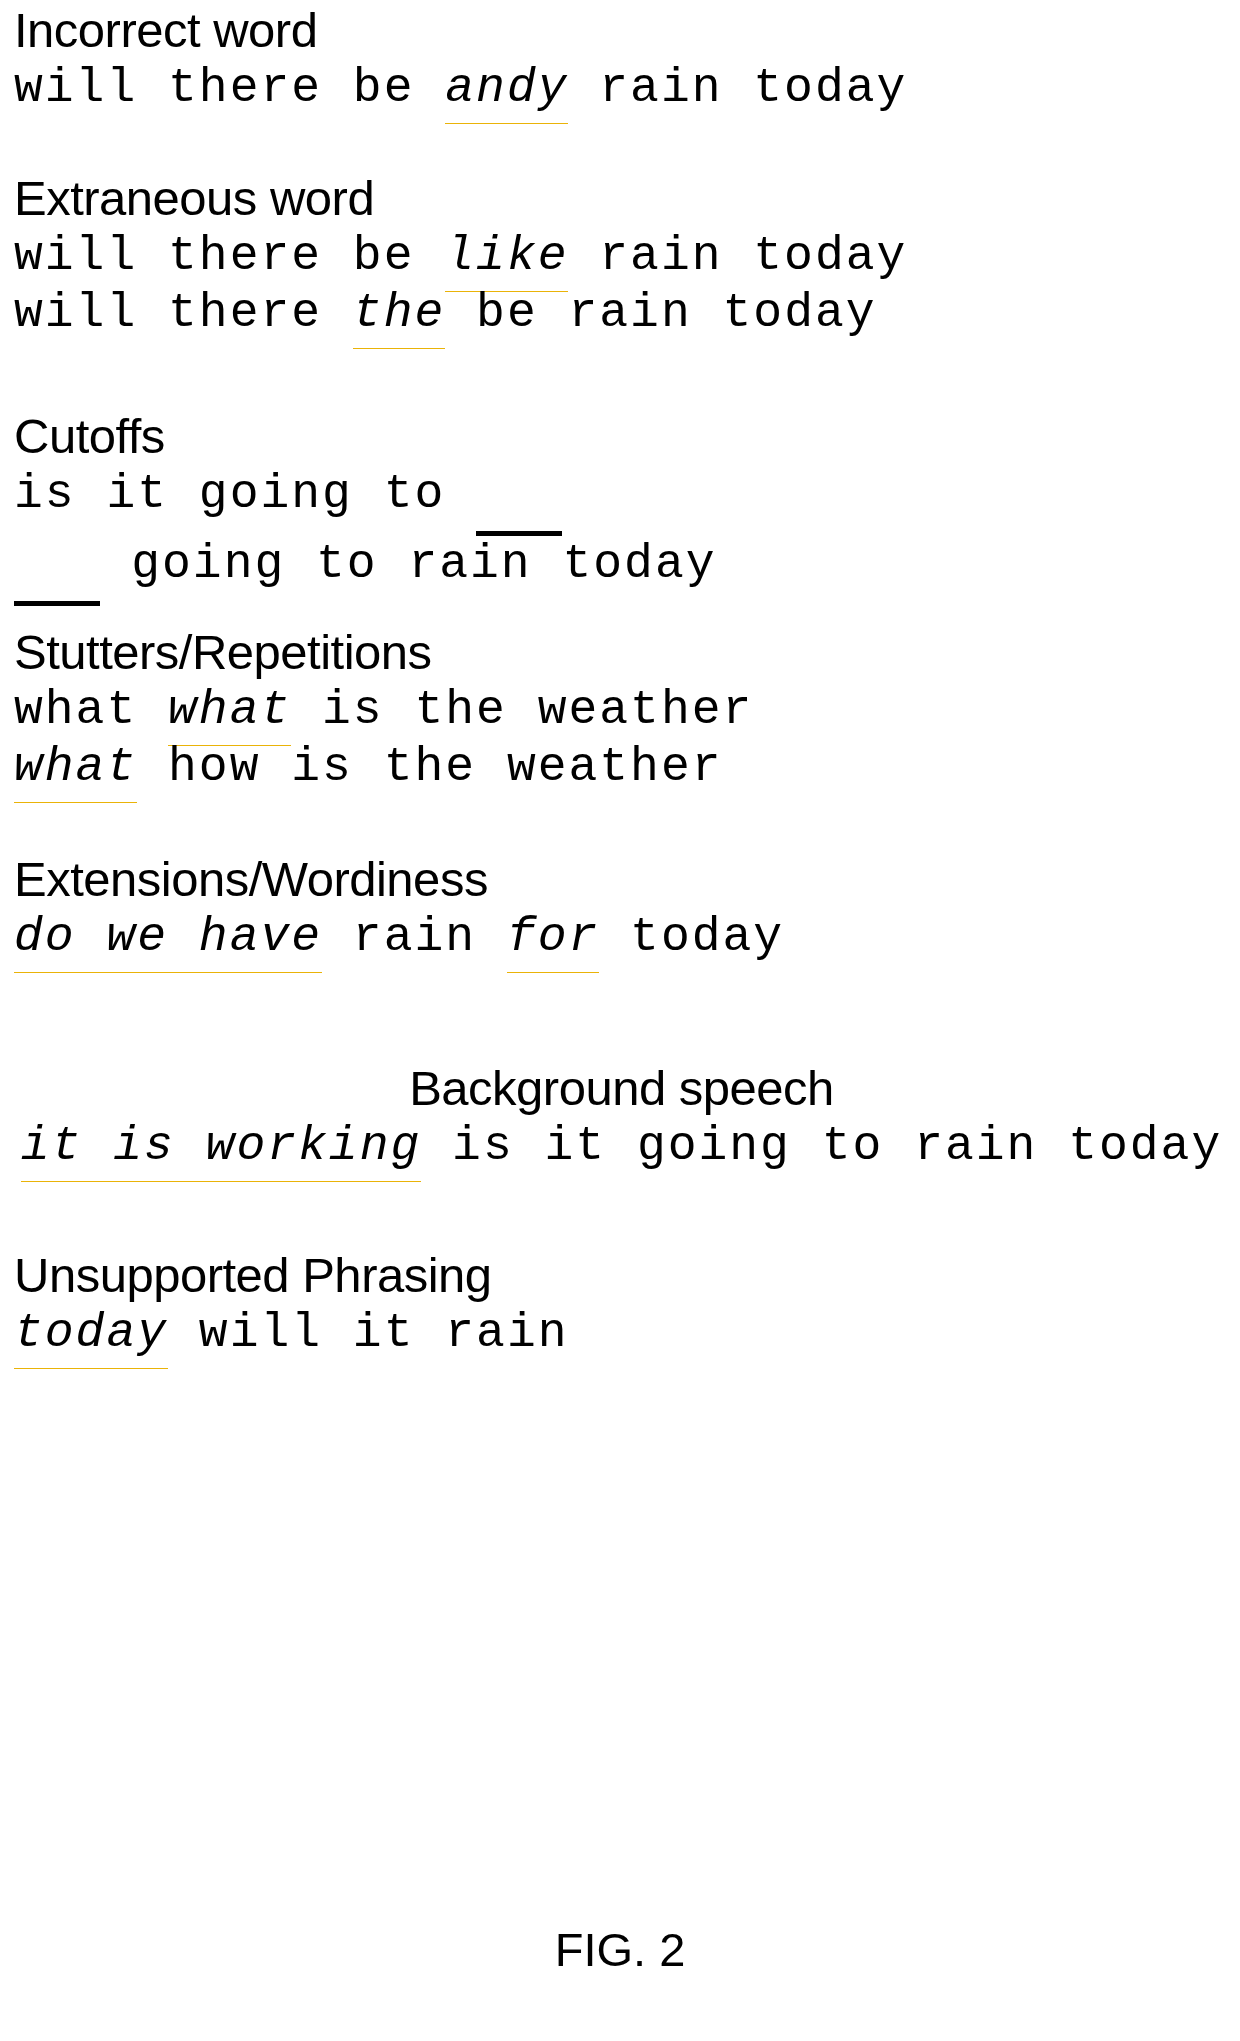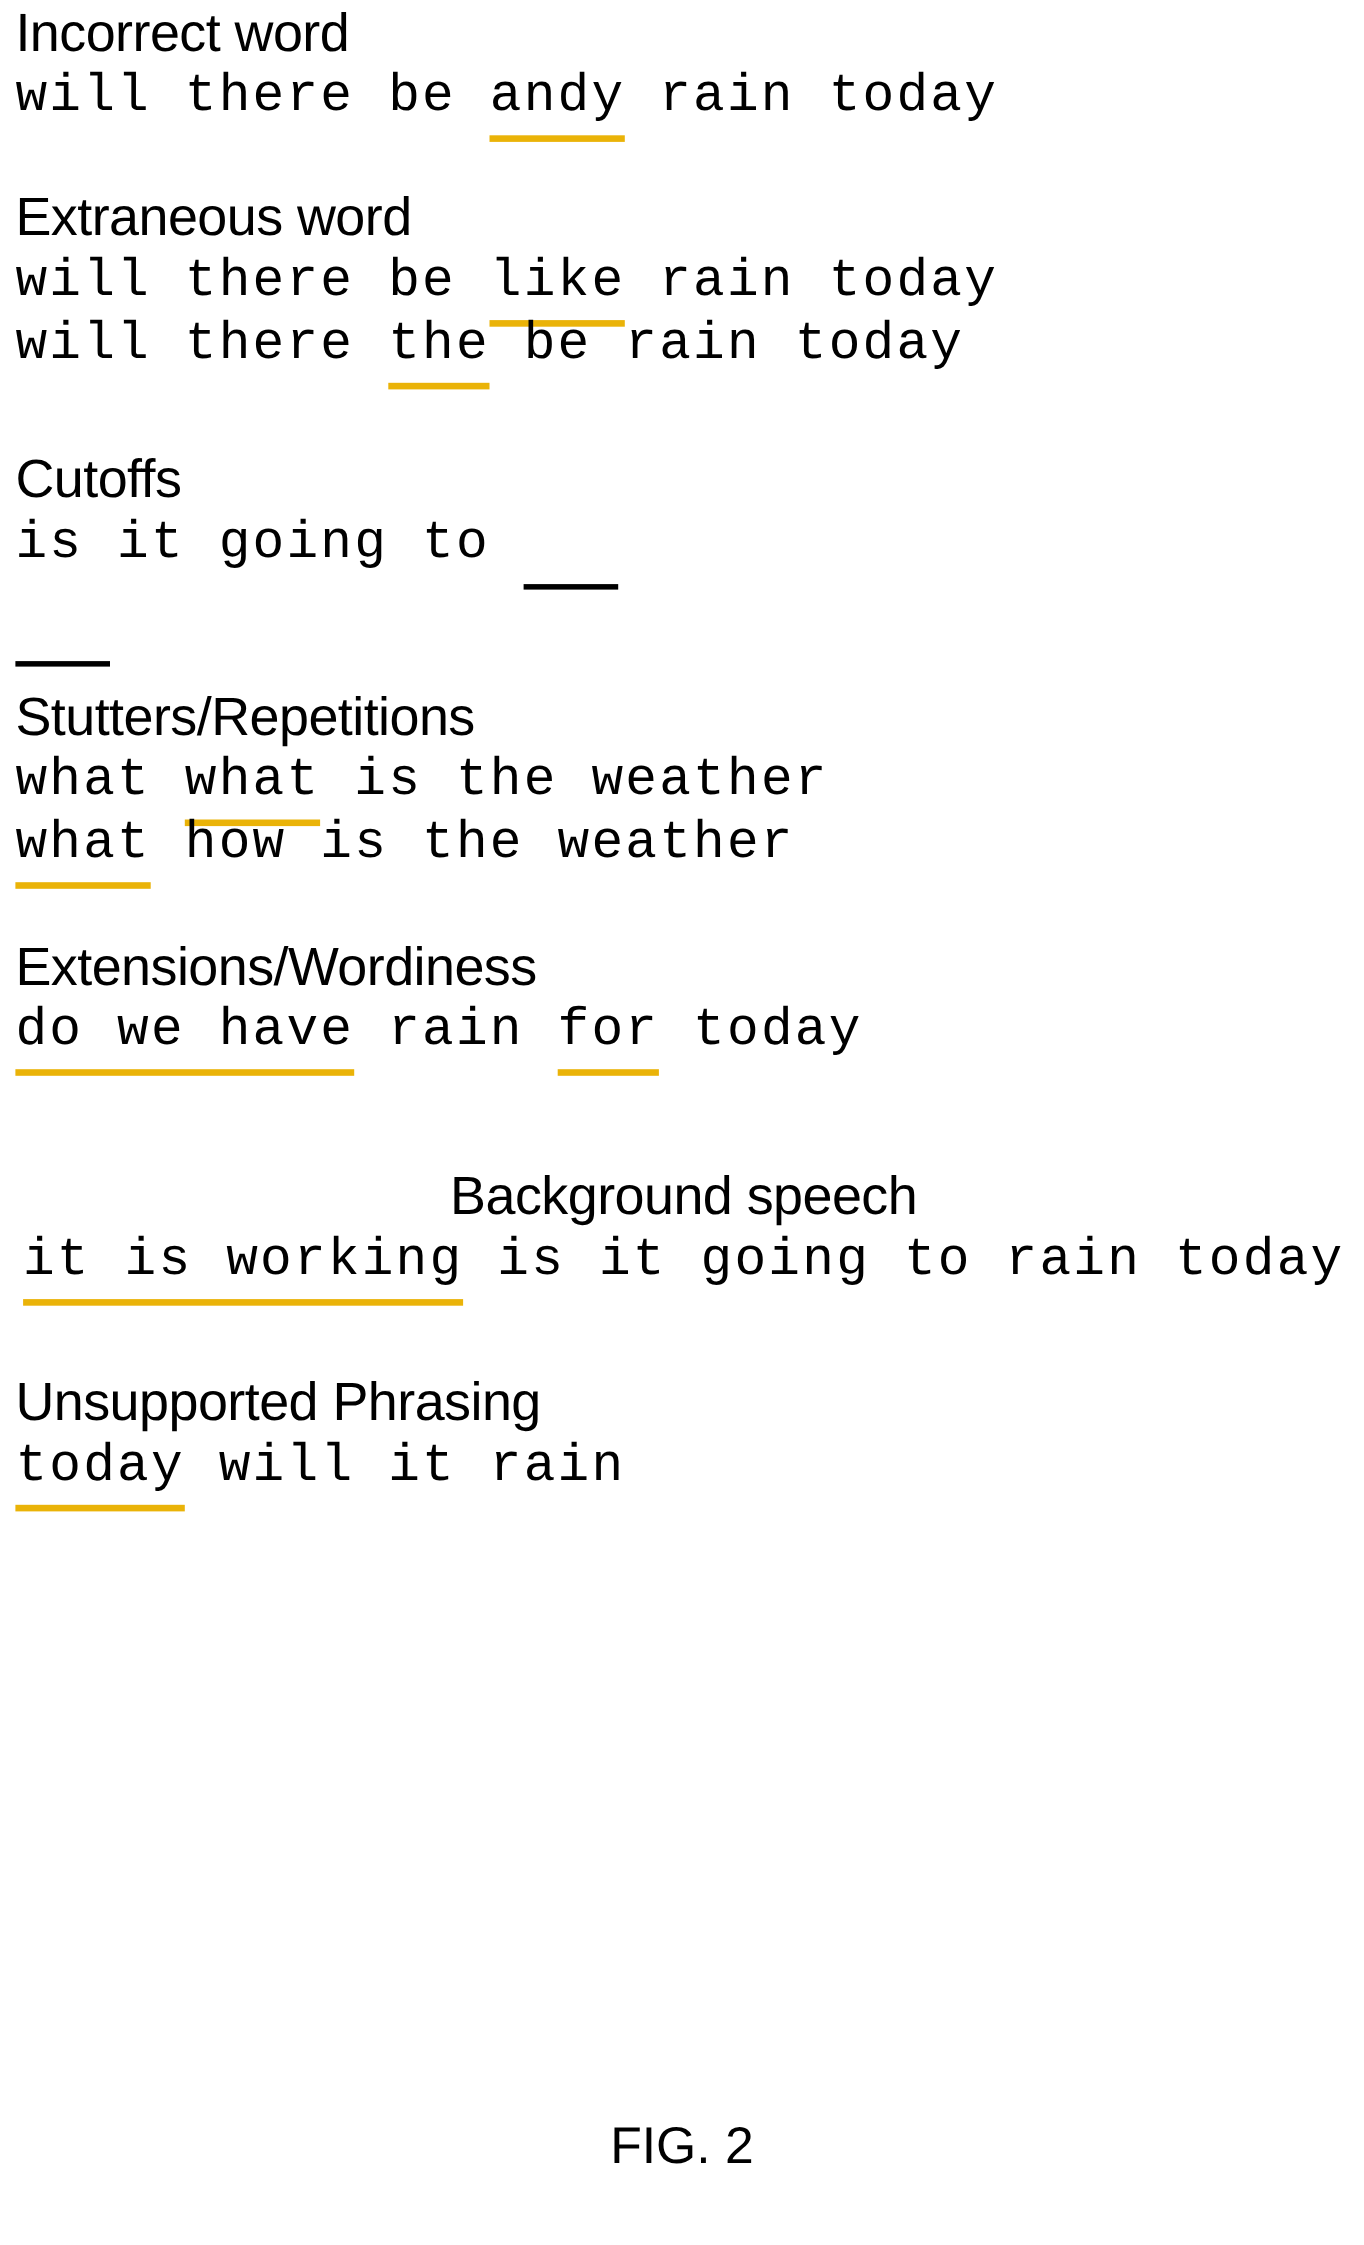--- a/index.html
+++ b/index.html
@@ -62,22 +62,23 @@
     margin: 0;
   }
 
   .utterance .tok {
     display: inline;
   }
 
   
   .utterance .mark {
     display: inline;
-    border-bottom: 6px solid #eab308;
+    border-bottom: 1px solid #eab308;
     padding-bottom: 8px;
+    font-style: italic;
   }
 
   
   .utterance .blank {
     display: inline-block;
     width: 3ch;
     border-bottom: 5px solid #000000;
     padding-bottom: 8px;
     vertical-align: baseline;
   }
@@ -110,21 +111,21 @@
         <div class="section-heading">Extraneous word</div>
         <div class="utterance-list">
           <div class="utterance"><span class="tok">will there be </span><span class="mark">like</span><span class="tok"> rain today</span></div>
           <div class="utterance"><span class="tok">will there </span><span class="mark">the</span><span class="tok"> be rain today</span></div>
         </div>
       </div>
       <div class="section" style="top: 408px;">
         <div class="section-heading">Cutoffs</div>
         <div class="utterance-list">
           <div class="utterance"><span class="tok">is it going to </span><span class="blank">   </span></div>
-          <div class="utterance"><span class="blank">   </span></div>
+          <div class="utterance"><span class="blank">   </span><span class="tok"> going to rain today</span></div>
         </div>
       </div>
       <div class="section" style="top: 624px;">
         <div class="section-heading">Stutters/Repetitions</div>
         <div class="utterance-list">
           <div class="utterance"><span class="tok">what </span><span class="mark">what</span><span class="tok"> is the weather</span></div>
           <div class="utterance"><span class="mark">what</span><span class="tok"> how is the weather</span></div>
         </div>
       </div>
       <div class="section" style="top: 851px;">

